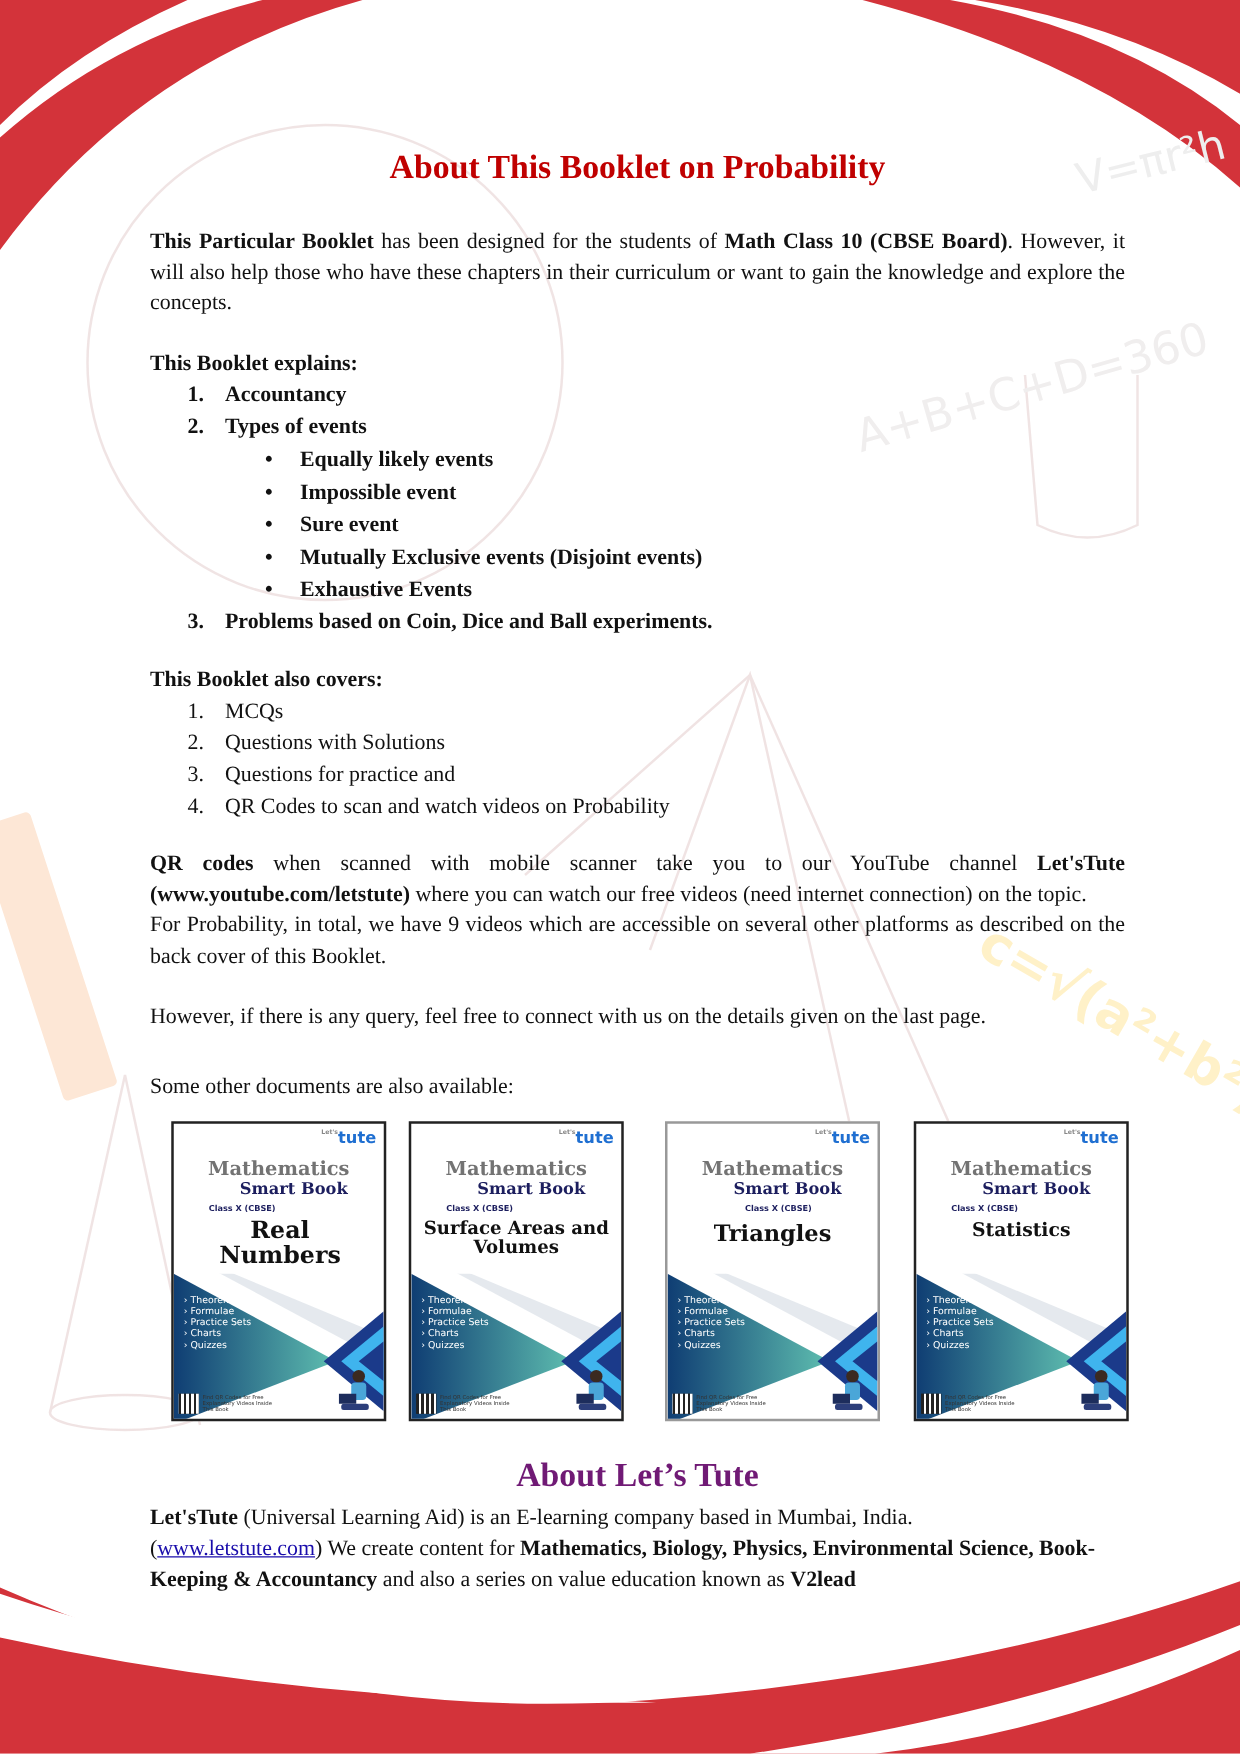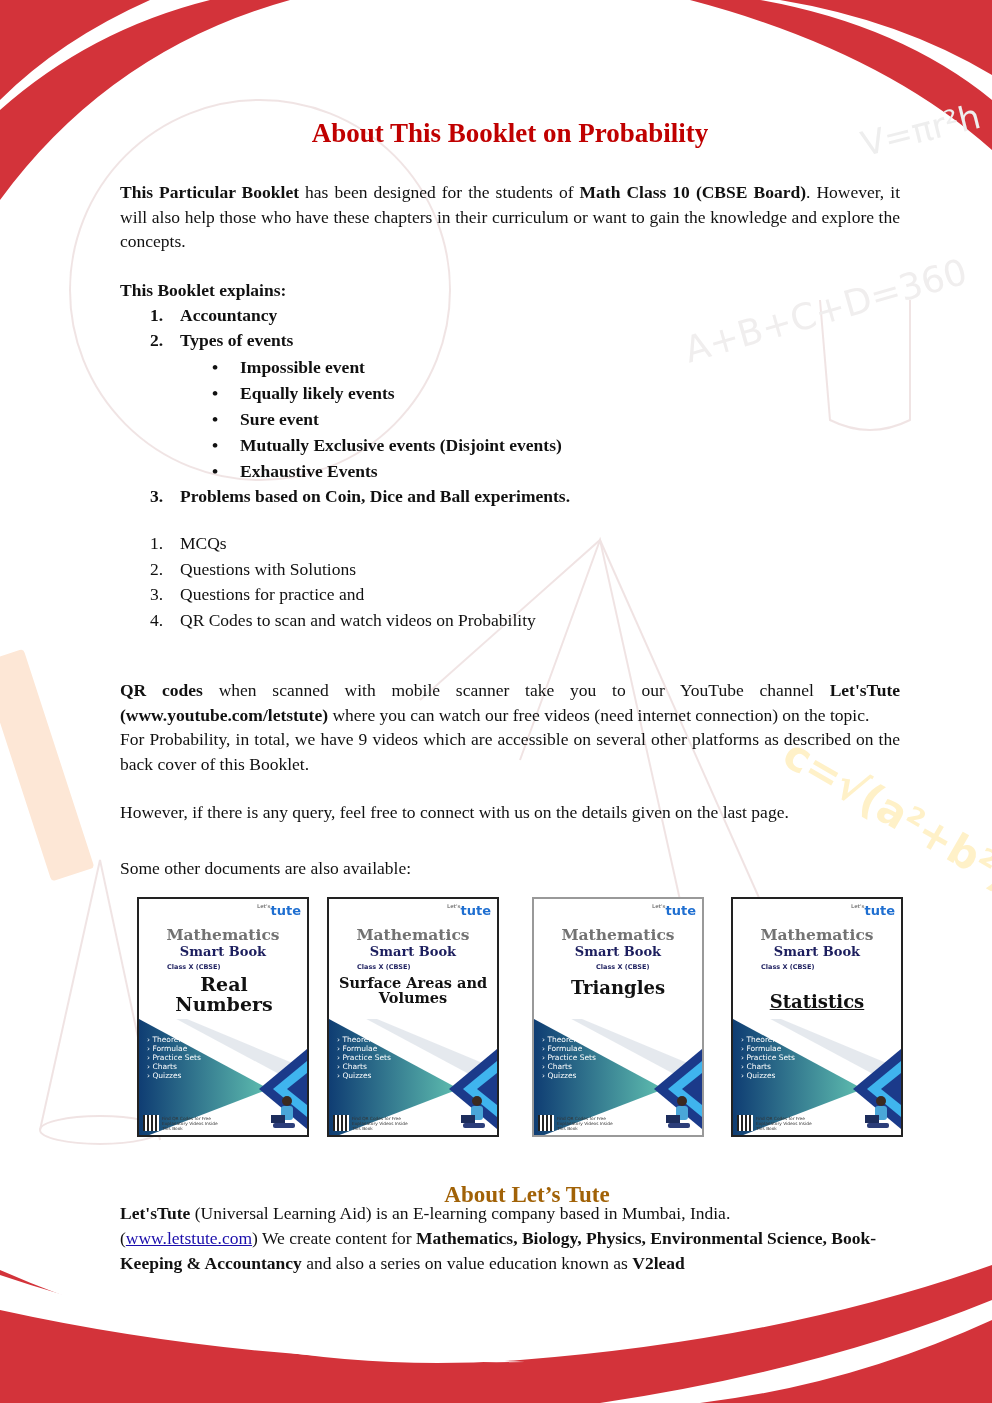--- a/index.html
+++ b/index.html
@@ -19,30 +19,30 @@
   ol.num.bold li { font-weight:bold; }
   ul.bul { margin:0; padding:0; list-style:none; }
   ul.bul li { position:relative; padding-left:120px; font-weight:bold; font-size:17.5px; line-height:26px; }
   ul.bul li::before { content:"•"; position:absolute; left:92px; }
   .covers { position:absolute; top:897px; left:17px; width:765px; height:240px; }
   .cover { position:absolute; top:0; width:168px; height:236px; border:2px solid #222; background:#fff; overflow:hidden;
            font-family:"DejaVu Sans",sans-serif; }
   .cover .brand { position:absolute; right:6px; top:4px; color:#1f6fd1; font-weight:bold; font-size:13px; }
   .cover .brand small { font-size:5px; color:#888; vertical-align:top; }
   .cover .m1 { position:absolute; left:0; width:100%; top:26px; text-align:center; color:#737373; font-family:"DejaVu Serif",serif; font-weight:bold; font-size:15.5px; }
-  .cover .m2 { position:absolute; left:0; width:100%; top:45px; text-align:center; color:#1c1e5e; font-family:"DejaVu Serif",serif; font-weight:bold; font-size:13px; }
+  .cover .m2 { position:absolute; left:0; width:100%; top:45px; text-align:center; color:#1c1e5e; font-family:"DejaVu Serif",serif; font-weight:bold; font-size:13px;padding-left:12px; }
   .cover .cls { position:absolute; left:28px; top:64px; font-size:6.5px; color:#1c1e5e; font-weight:bold; }
   .cover .subj { position:absolute; left:0; width:100%; text-align:center; color:#111; font-family:"DejaVu Serif",serif; font-weight:bold; line-height:1.05; }
   .cover .band { position:absolute; left:0; top:120px; width:100%; height:120px; }
   .cover .feats { position:absolute; left:8px; top:136px; color:#fff; font-size:7.5px; line-height:9px; }
   .cover .qr { position:absolute; left:4px; bottom:4px; width:16px; height:16px;
                background:repeating-linear-gradient(90deg,#222 0 2px,#fff 2px 4px), #222; }
   .cover .qrtxt { position:absolute; left:23px; bottom:4px; font-size:4.3px; line-height:5px; color:#333; }
   .cover .kid { position:absolute; right:10px; bottom:6px; width:26px; height:34px; }
-  h2.about { position:absolute; left:0; width:780px; top:1165px; margin:17px; text-align:center; color:#a16207; font-size:23px; font-weight:bold; }
+  h2.about { position:absolute; left:0; width:780px; top:1165px; margin:0; text-align:center; color:#701a75; font-size:27px; font-weight:bold; }
   a.link { color:#1a0dab; text-decoration:underline; }
 </style>
 </head>
 <body>
 
 <svg class="deco" viewBox="0 0 992 1403" xmlns="http://www.w3.org/2000/svg">
 
   <path d="M0,0 L150,0 Q60,40 0,100 Z" fill="#d3333a"></path>
   <path d="M0,110 Q90,30 210,0 L290,0 Q110,50 0,200 Z" fill="#d3333a"></path>
 
@@ -79,32 +79,33 @@
     </p>
   </div>
 
   <div class="sec" style="top:278px;">
     <div class="lead-bold">This Booklet explains:</div>
     <ol class="num bold">
       <li><span class="n">1.</span><span>Accountancy</span></li>
       <li><span class="n">2.</span><span>Types of events</span></li>
     </ol>
     <ul class="bul">
+      <li>Equally likely events</li>
       <li>Impossible event</li>
-      <li>Equally likely events</li>
       <li>Sure event</li>
       <li>Mutually Exclusive events (Disjoint events)</li>
       <li>Exhaustive Events</li>
     </ul>
     <ol class="num bold">
       <li><span class="n">3.</span><span>Problems based on Coin, Dice and Ball experiments.</span></li>
     </ol>
   </div>
 
   <div class="sec" style="top:531px;">
+    <div class="lead-bold">This Booklet also covers:</div>
     <ol class="num" style="font-size:17px;">
       <li><span class="n">1.</span><span>MCQs</span></li>
       <li><span class="n">2.</span><span>Questions with Solutions</span></li>
       <li><span class="n">3.</span><span>Questions for practice and</span></li>
       <li><span class="n">4.</span><span>QR Codes to scan and watch videos on Probability</span></li>
     </ol>
   </div>
 
   <div class="sec" style="top:678px;">
     <p class="just">
@@ -223,21 +224,21 @@
         </svg>
       <div class="qr"></div>
       <div class="qrtxt" style="width:60px;">Find QR Codes for Free Explanatory Videos Inside This Book</div>
     </div>
 
     <div class="cover" style="left:594px;">
       <div class="brand"><small>Let's</small><span>tute</span></div>
       <div class="m1">Mathematics</div>
       <div class="m2">Smart Book</div>
       <div class="cls">Class X (CBSE)</div>
-      <div class="subj" style="top:94px;font-size:18px;text-decoration:underline;">Statistics</div>
+      <div class="subj" style="top:78px;font-size:15px;">Statistics</div>
       <svg class="band" viewBox="0 0 168 120" preserveAspectRatio="none">
         <defs>
             <linearGradient id="g3" x1="0" x2="1">
               <stop offset="0" stop-color="#0f3d73"></stop>
               <stop offset="1" stop-color="#5fbfb0"></stop>
             </linearGradient>
           </defs>
         <polygon points="0,0 130,70 0,120" fill="url(#g3)"></polygon>
         <polygon points="0,-20 168,50 168,70" fill="#dfe4ea" opacity="0.8"></polygon>
         <polygon points="168,30 120,70 168,110" fill="#1b3a8a"></polygon>

